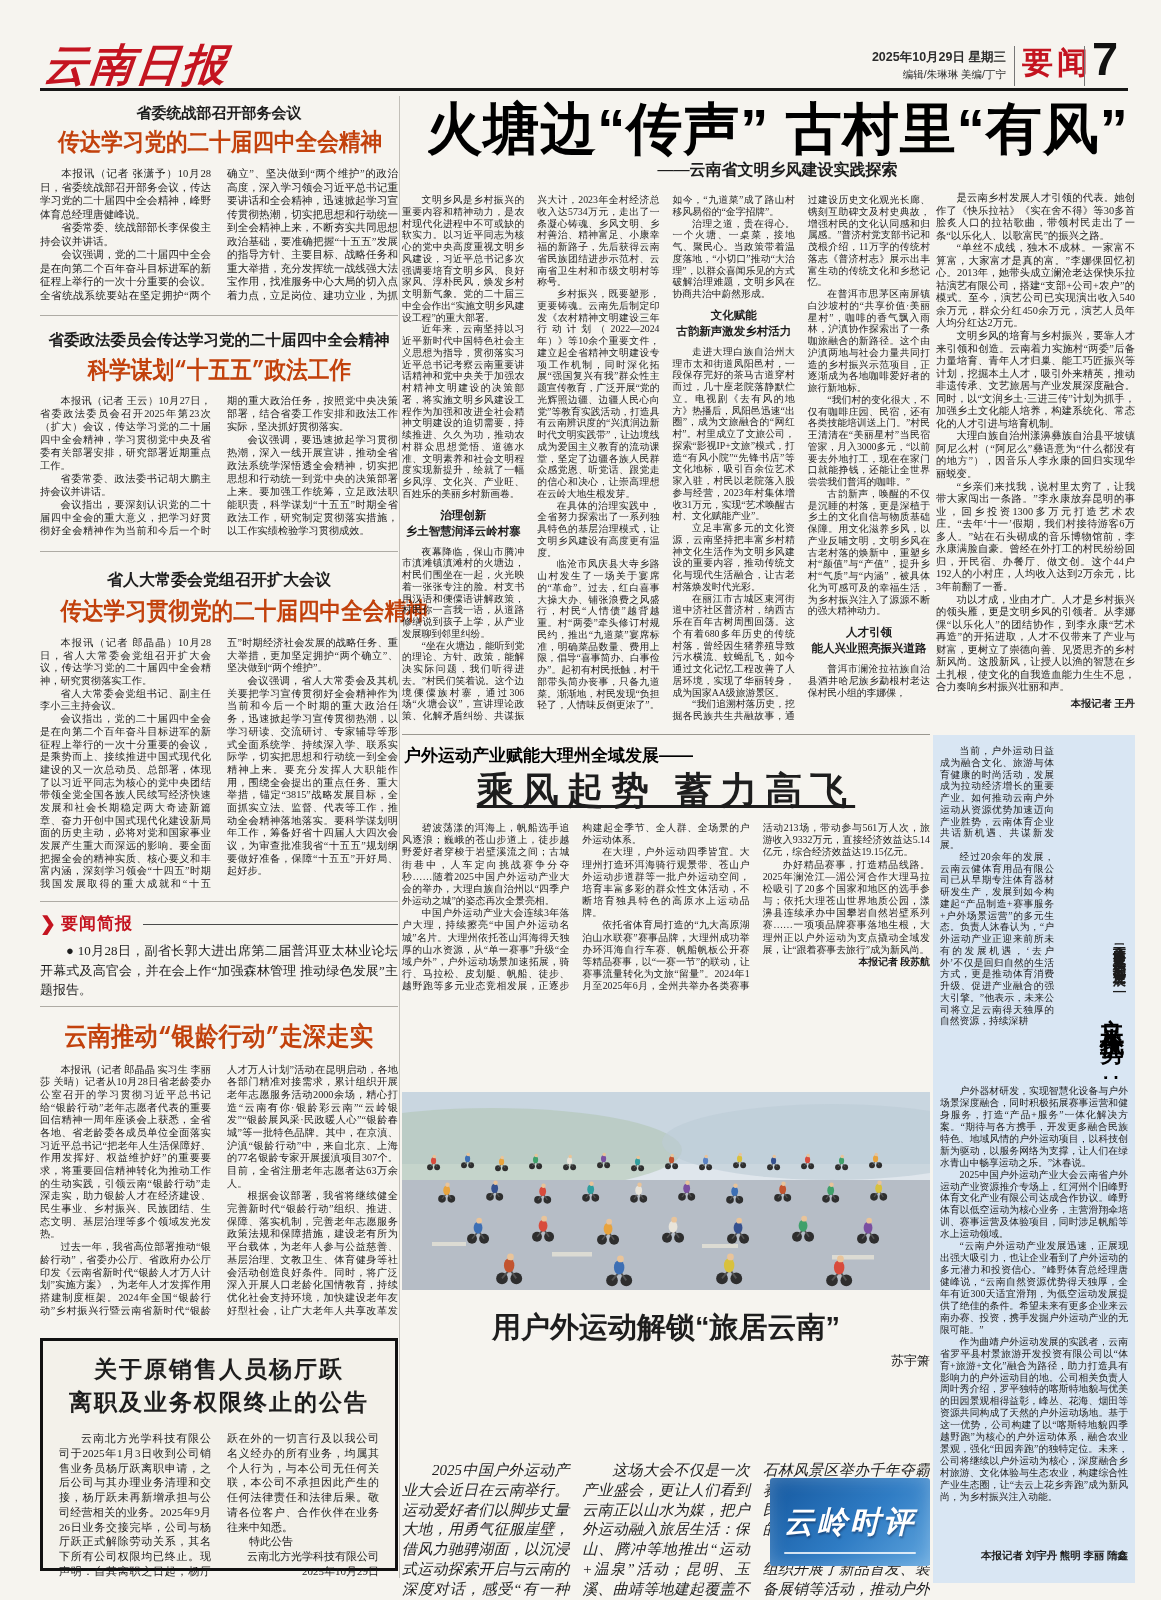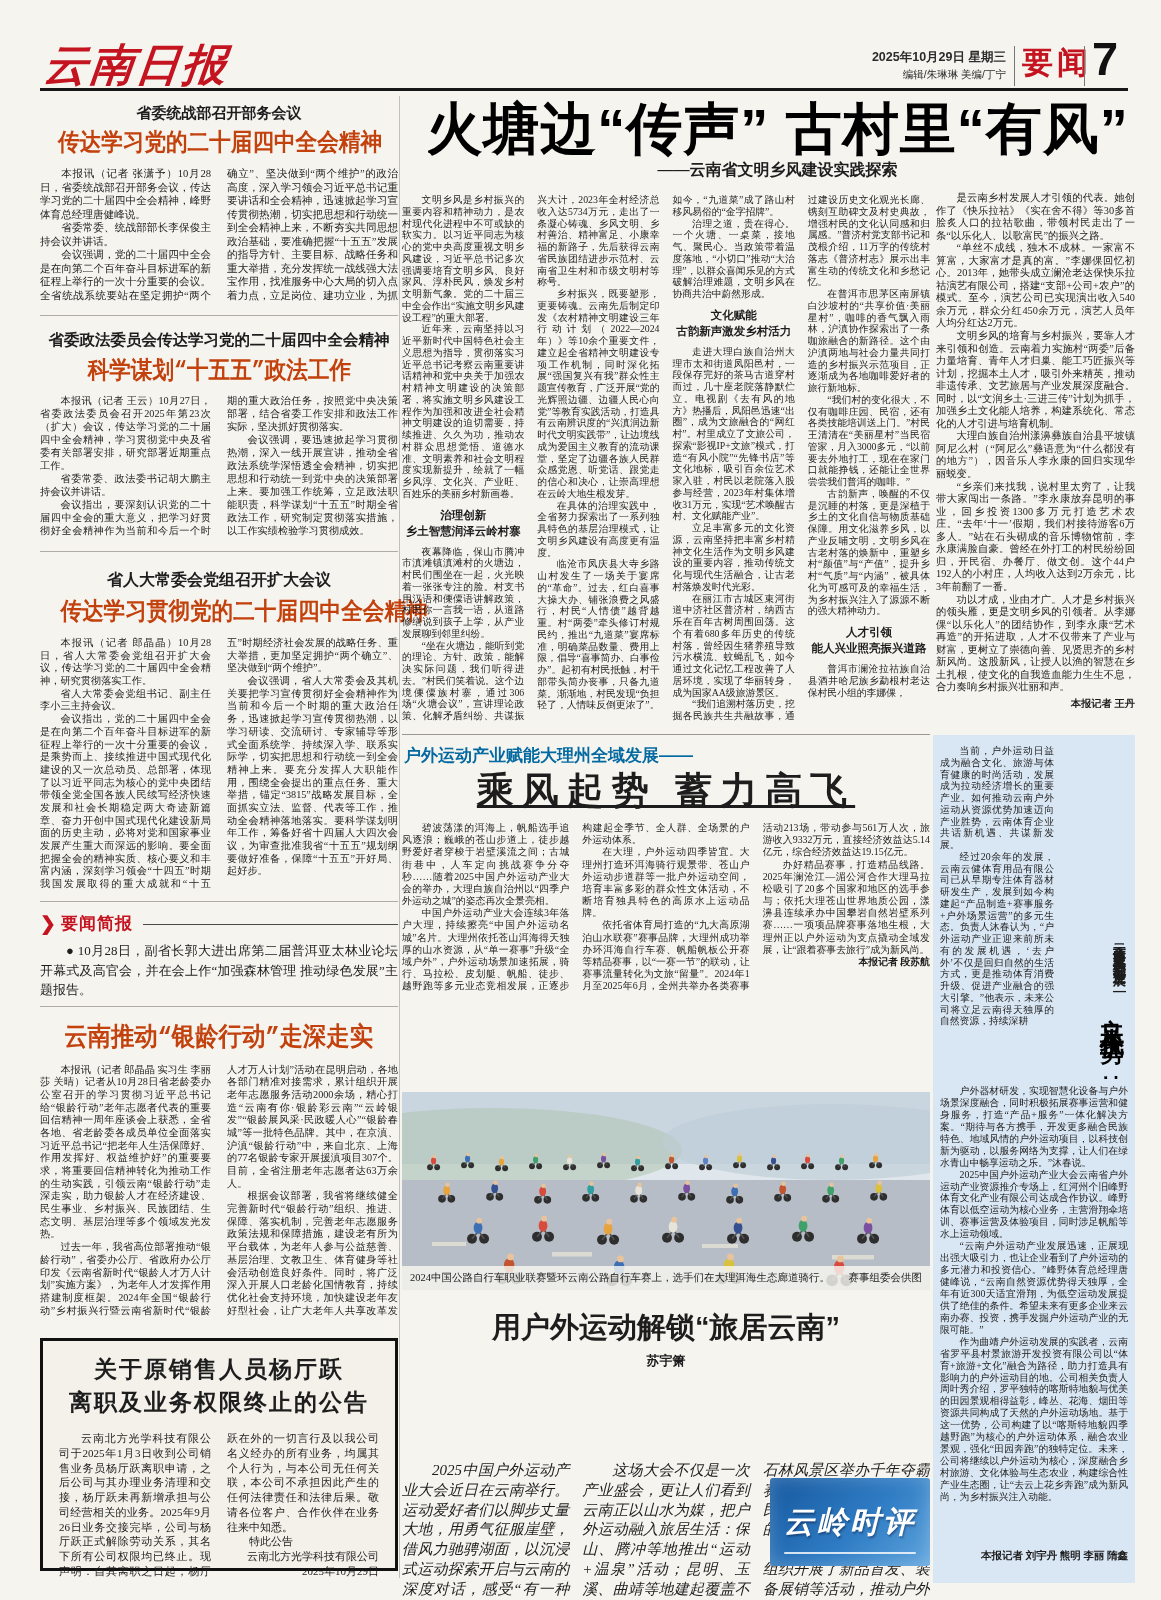--- a/index.html
+++ b/index.html
@@ -55,33 +55,33 @@
   .main-headline{left:420px;top:92px;width:715px;text-align:center;font-size:56px;font-weight:900;
         letter-spacing:1px;color:#000;font-family:"Liberation Sans","DejaVu Sans",sans-serif;white-space:nowrap;}
   .main-subtitle{left:420px;top:160px;width:715px;text-align:center;font-size:16px;font-weight:700;}
   .main-body{left:402px;top:194px;width:528px;height:530px;font-size:9.8px;line-height:1.2;}
   .subhead{font-family:"Liberation Sans","DejaVu Sans",sans-serif;font-weight:700;text-align:center;
         font-size:11.5px;line-height:1.4;margin:7px 0;break-inside:avoid;}
   .main-cont{left:936px;top:192px;width:199px;height:516px;font-size:10.3px;line-height:1.22;overflow:hidden;}
   .byline-right{text-align:right;font-weight:700;margin-top:4px;}
   .mid-rule{left:402px;top:734px;width:528px;height:1px;background:#9a978f;}
   
-  .outdoor-kicker{left:404px;top:744px;font-size:17px;font-weight:800;color:#0369a1;}
+  .outdoor-kicker{left:404px;top:744px;font-size:17px;font-weight:800;color:#000000;}
   .outdoor-headline{left:402px;top:766px;width:528px;text-align:center;font-size:37px;font-weight:900;
         letter-spacing:8px;white-space:nowrap;text-decoration:underline;}
   .outdoor-body{left:402px;top:822px;width:528px;height:266px;font-size:9.9px;line-height:1.23;}
   .outdoor-body .para:last-child{text-align:right;text-indent:0;font-weight:700;}
   .photo{left:402px;top:1092px;width:528px;height:198px;overflow:hidden;background:#cfd8de;}
   .photo svg{display:block;width:100%;height:100%;}
   .photo-caption{position:absolute;left:0;right:0;bottom:0;height:24px;display:flex;align-items:center;
         background:rgba(248,246,240,.82);font-size:10.5px;padding:0 8px;color:#222;}
   .photo-caption .cap{flex:1;overflow:hidden;white-space:nowrap;}
   .photo-caption .credit{white-space:nowrap;margin-left:8px;}
   .commentary-headline{left:402px;top:1308px;width:528px;text-align:center;font-size:29px;font-weight:900;}
-  .commentary-author{left:402px;top:1352px;width:528px;text-align:center;font-size:13px;font-weight:700;}
+  .commentary-author{left:402px;top:1352px;width:528px;text-align:right;font-size:13px;font-weight:400;}
   .commentary-body{left:402px;top:1461px;width:528px;height:192px;font-size:15px;line-height:1.32;font-style:italic;}
   .review-logo{left:770px;top:1478px;width:160px;height:88px;border-radius:3px;
         background:linear-gradient(135deg,#15589f 0%,#2f7cc4 55%,#5ea4dd 100%);
         display:flex;align-items:center;justify-content:center;box-shadow:inset 0 0 18px rgba(255,255,255,.25);}
   .review-logo span{color:#fff;font-size:30px;font-weight:900;font-style:italic;letter-spacing:3px;
         font-family:"Liberation Sans","DejaVu Sans",sans-serif;text-shadow:1px 2px 2px rgba(0,0,30,.35);}
   .review-wave{position:absolute;left:14px;right:14px;bottom:12px;height:2px;background:rgba(255,255,255,.8);border-radius:2px;}
   
   .blue-panel{left:933px;top:735px;width:202px;height:848px;background:#d9e6f3;box-sizing:border-box;padding:10px 7px 8px;}
   .blue-top{display:flex;height:334px;overflow:hidden;}
@@ -286,24 +286,20 @@
       <use href="#rider" transform="translate(200,139) scale(1.1)" style="color:#e8a33d"></use>
       <use href="#rider" transform="translate(265,137) scale(1.1)" style="color:#e8e4da"></use>
       <use href="#rider" transform="translate(330,138) scale(1.1)" style="color:#35508e"></use>
       <use href="#rider" transform="translate(395,136) scale(1.1)" style="color:#3fa06a"></use>
       <use href="#rider" transform="translate(460,138) scale(1.1)" style="color:#7a4fa0"></use>
       <use href="#rider" transform="translate(100,176) scale(1.3)" style="color:#c2542f"></use>
       <use href="#rider" transform="translate(210,178) scale(1.3)" style="color:#3d6fb4"></use>
       <use href="#rider" transform="translate(320,176) scale(1.3)" style="color:#d8c13d"></use>
       <use href="#rider" transform="translate(430,178) scale(1.3)" style="color:#d84b3c"></use>
     </svg>
-    <div class="photo-caption">
-      <span class="cap">2024中国公路自行车职业联赛暨环云南公路自行车赛上，选手们在大理洱海生态廊道骑行。</span>
-      <span class="credit">赛事组委会供图</span>
-    </div>
   </div>
 
   <div class="abs commentary-headline sans">用户外运动解锁“旅居云南”</div>
   <div class="abs commentary-author">苏宇箫</div>
   <div class="abs cols-3 commentary-body">
       <p class="para">2025中国户外运动产业大会近日在云南举行。运动爱好者们以脚步丈量大地，用勇气征服崖壁，借风力驰骋湖面，以沉浸式运动探索开启与云南的深度对话，感受“有一种叫云南的生活”。</p>
       <p class="para">这场大会不仅是一次产业盛会，更让人们看到云南正以山水为媒，把户外运动融入旅居生活：保山、腾冲等地推出“运动+温泉”活动；昆明、玉溪、曲靖等地建起覆盖不同海拔的训练基地网络，满足专业队伍训练需求；石林风景区举办千年夺霸赛、原野射箭公开赛，让民族传统体育项目焕发新的活力。</p>
       <p class="para">大会期间，各州市还组织开展了新品首发、装备展销等活动，推动户外运动从“赛事活动”向“旅居生活”跨越，让“来参赛”的人真正变成“来旅居”的体验者。当运动成为旅居云南的打开方式，绿水青山间的每一条步道、每一片湖面，都成为可感可及的幸福场景。</p>
     </div>
   <div class="abs review-logo">

